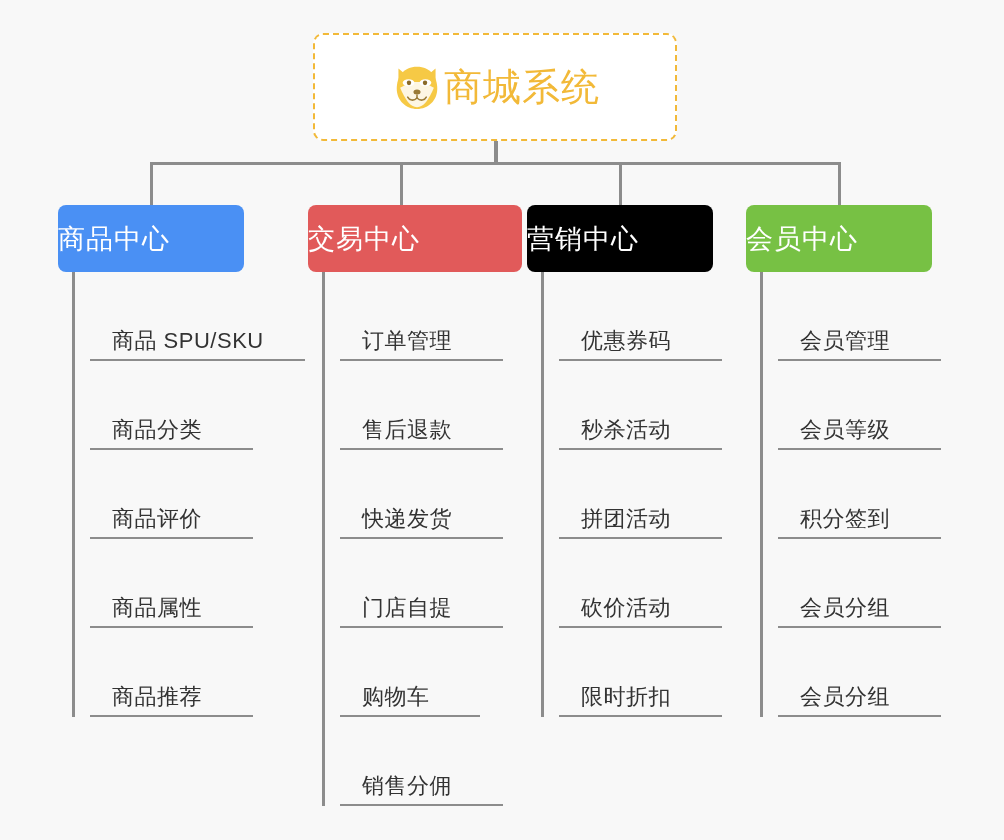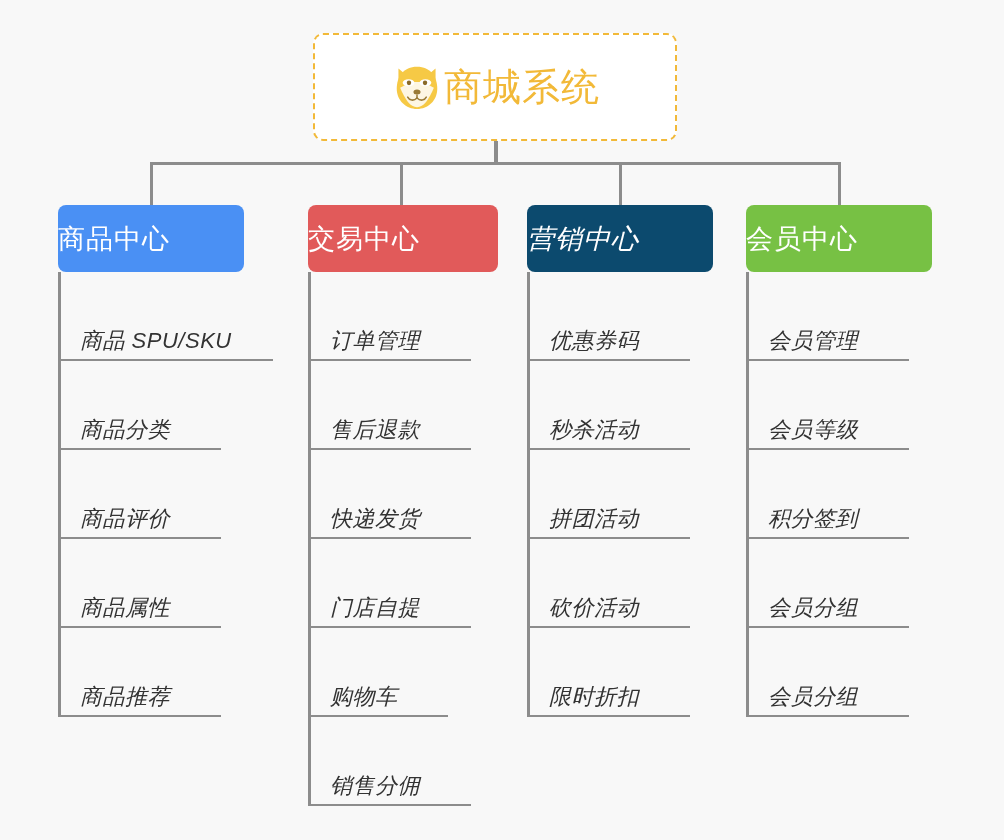--- a/index.html
+++ b/index.html
@@ -71,23 +71,23 @@
     color: #ffffff;
     font-size: 27px;
     letter-spacing: 1px;
     white-space: nowrap;
   }
 
   
   .children {
     position: relative;
     margin-top: 0;
+    padding-left: 18px;
     border-left: 3px solid #8c8c8c;
-    margin-left: 0;
-    font-style: italic;
+    margin-left: 14px;
   }
   .child-item {
     position: relative;
     height: 89px;
     display: flex;
     align-items: flex-end;
     padding-left: 19px;
   }
   .child-label {
     display: inline-block;
@@ -158,21 +158,21 @@
           <span class="child-label">商品属性</span>
           <div class="child-rule" style="width: 163px;"></div>
         </div>
         <div class="child-item">
           <span class="child-label">商品推荐</span>
           <div class="child-rule" style="width: 163px;"></div>
         </div>
       </div>
     </div>
     <div class="column" style="left: 308px;">
-      <div class="cat-box" style="width: 190px; background: rgb(225, 90, 90);">
+      <div class="cat-box" style="width: 214px; background: rgb(225, 90, 90);">
         <span>交易中心</span>
       </div>
       <div class="children">
         <div class="child-item">
           <span class="child-label">订单管理</span>
           <div class="child-rule" style="width: 163px;"></div>
         </div>
         <div class="child-item">
           <span class="child-label">售后退款</span>
           <div class="child-rule" style="width: 163px;"></div>
@@ -189,21 +189,21 @@
           <span class="child-label">购物车</span>
           <div class="child-rule" style="width: 140px;"></div>
         </div>
         <div class="child-item">
           <span class="child-label">销售分佣</span>
           <div class="child-rule" style="width: 163px;"></div>
         </div>
       </div>
     </div>
     <div class="column" style="left: 527px;">
-      <div class="cat-box" style="width: 186px; background: #0c4a6e; font-style: italic;">
+      <div class="cat-box" style="width: 186px; background: #000000;">
         <span>营销中心</span>
       </div>
       <div class="children">
         <div class="child-item">
           <span class="child-label">优惠券码</span>
           <div class="child-rule" style="width: 163px;"></div>
         </div>
         <div class="child-item">
           <span class="child-label">秒杀活动</span>
           <div class="child-rule" style="width: 163px;"></div>

